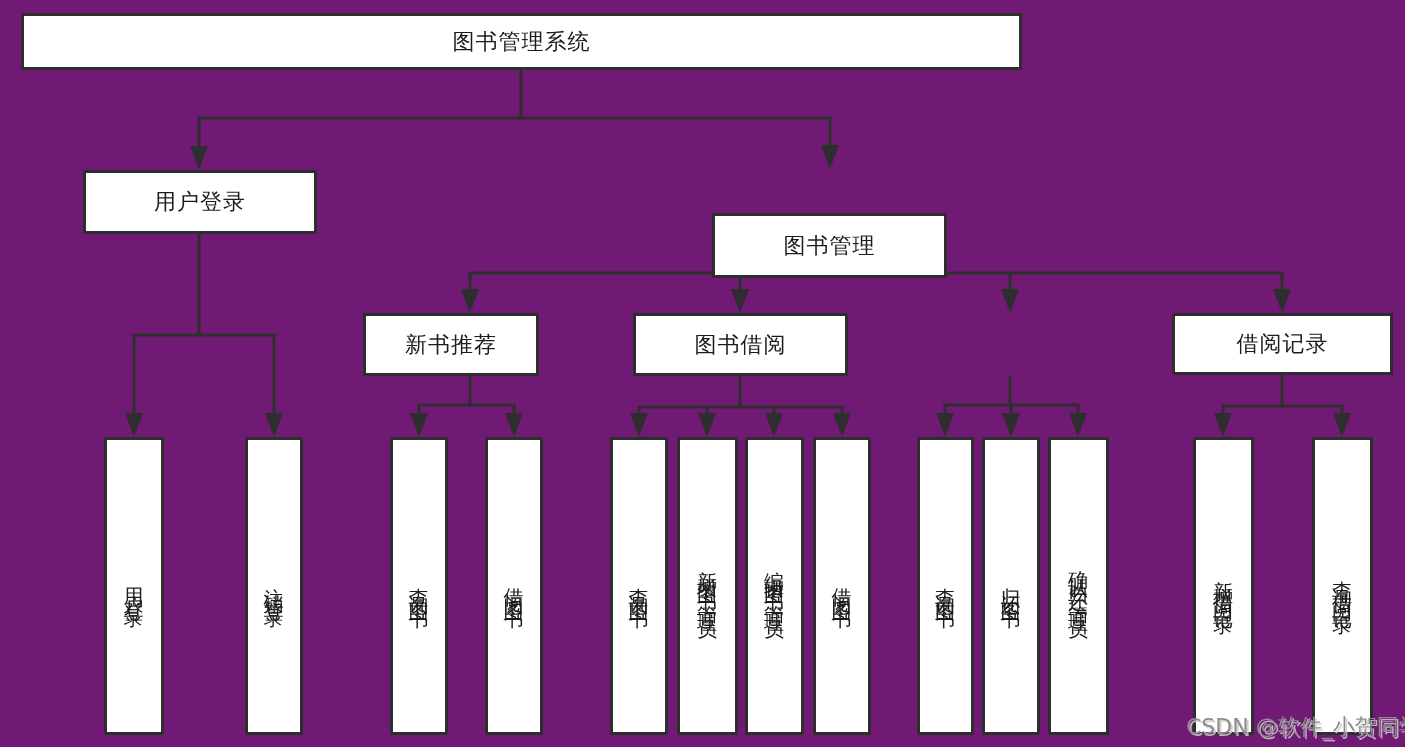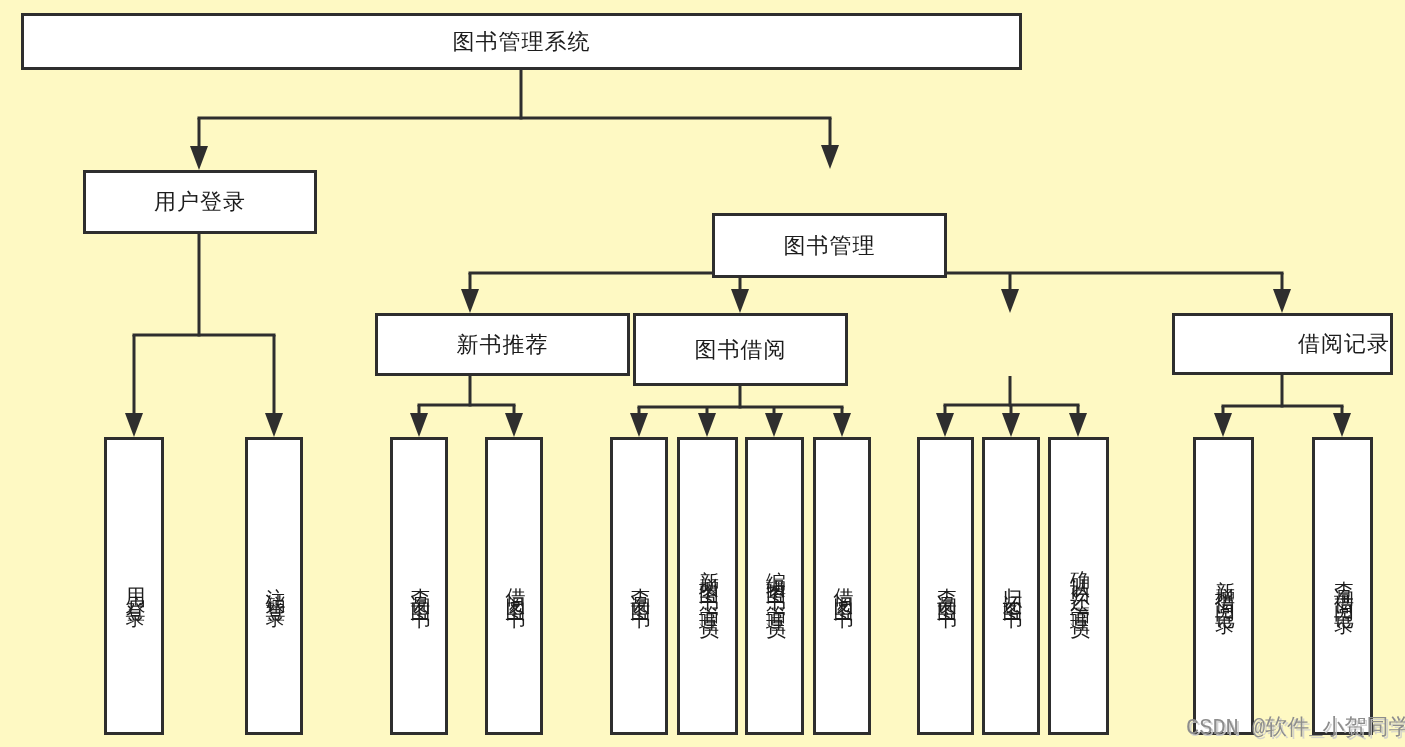--- a/index.html
+++ b/index.html
@@ -5,23 +5,22 @@
   html, body {
     margin: 0;
     padding: 0;
     background: #ffffff;
     font-family: "DejaVu Sans", "Liberation Sans", sans-serif;
   }
   .stage {
     position: relative;
     width: 1405px;
     height: 747px;
-    background: #fef9c3;
+    background: #701a75;
     overflow: hidden;
-    font-family: Liberation Mono, monospace;
   }
   .edges {
     position: absolute;
     left: 0; top: 0;
     width: 1405px;
     height: 747px;
   }
   .node {
     position: absolute;
     box-sizing: border-box;
@@ -147,27 +146,27 @@
     <span>图书管理系统</span>
   </div>
 
   <div class="node" style="left:83px; top:170px; width:234px; height:64px;">
     <span>用户登录</span>
   </div>
   <div class="node" style="left:712px; top:169px; width:235px; height:65px;margin-top:44px;">
     <span>图书管理</span>
   </div>
 
-  <div class="node" style="left:363px; top:313px; width:255px; height:63px;margin-left:12px;">
+  <div class="node" style="left:363px; top:313px; width:176px; height:63px;">
     <span>新书推荐</span>
   </div>
-  <div class="node" style="left:633px; top:313px; width:215px; height:73px;">
+  <div class="node" style="left:633px; top:313px; width:215px; height:63px;">
     <span>图书借阅</span>
   </div>
-  <div class="node" style="left:1172px; top:313px; width:221px; height:62px;justify-content:flex-end;">
+  <div class="node" style="left:1172px; top:313px; width:221px; height:62px;">
     <span>借阅记录</span>
   </div>
 
   <div class="leaf" style="left:104px; width:60px;">
     <span class="vtext">用户登录</span>
   </div>
   <div class="leaf" style="left:245px; width:58px;">
     <span class="vtext">注销登录</span>
   </div>
   <div class="leaf" style="left:390px; width:58px;">

